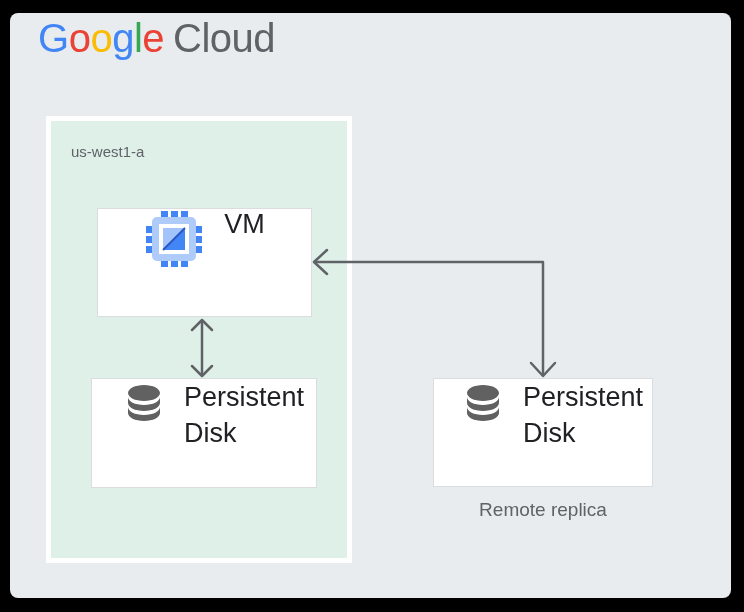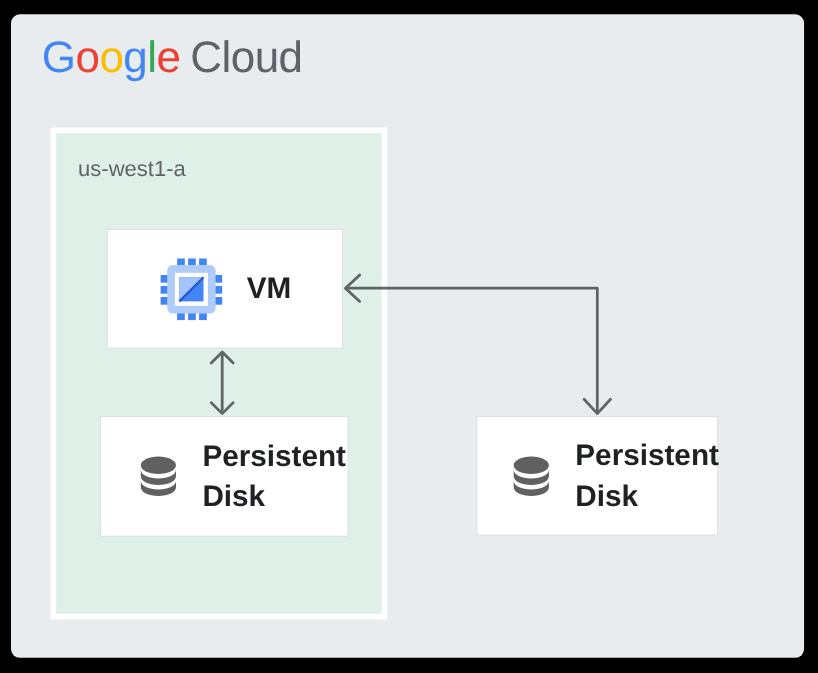--- a/index.html
+++ b/index.html
@@ -17,21 +17,21 @@
   }
   .card {
     position: absolute;
     left: 10px; top: 13px; right: 13px; bottom: 14px;
     background: var(--card_bg, #e8eced);
     border-radius: 8px;
   }
   
   .logo {
     position: absolute;
-    left: 28px; top: 16px;
+    left: 28px; top: 2px;
     font-size: 40px;
     letter-spacing: -0.5px;
     line-height: 1.15;
     white-space: nowrap;
     user-select: none;
   }
   .logo-cloud { margin-left: 9px; }
   
   .zone {
     position: absolute;
@@ -39,33 +39,31 @@
     height: 447px;
     box-sizing: border-box;
     background: var(--zone_fill, #dff0e8);
     border: 5px solid var(--zone_border, #ffffff);
   }
   .zone-a { left: 36px; width: 306px; }
   .zone-b { left: 383px; width: 307px; }
   .zone-label {
     position: absolute;
     left: 20px; top: 22px;
-    font-size: 20px;
+    font-size: 15px;
     color: var(--text_secondary, #5f6368);
   }
   
   .node {
     position: absolute;
     box-sizing: border-box;
     background: var(--node_bg, #ffffff);
     border: 1px solid var(--node_border, #dadce0);
     display: flex;
-    align-items: center;
     justify-content: center;
-    font-weight: bold;
   }
   .vm-node  { left: 87px;  top: 195px; width: 215px; height: 109px; gap: 20px; }
   .disk-node-a { left: 81px;  top: 365px; width: 226px; height: 110px; gap: 16px; }
   .disk-node-b { left: 423px; top: 365px; width: 220px; height: 109px; gap: 16px; }
   .vm-label {
     font-size: 27px;
     color: var(--text_primary, #202124);
   }
   .disk-label {
     font-size: 27px;
@@ -157,15 +155,16 @@
       <span class="disk-label">Persistent Disk</span>
     </div>
 
     <div class="node disk-node-b">
       <svg class="icon-svg" width="48" height="48" viewBox="0 0 24 24" style="color:#616161">
         <path fill="currentColor" d="M12,3C7.58,3 4,4.79 4,7C4,9.21 7.58,11 12,11C16.42,11 20,9.21 20,7C20,4.79 16.42,3 12,3M4,9V12C4,14.21 7.58,16 12,16C16.42,16 20,14.21 20,12V9C20,11.21 16.42,13 12,13C7.58,13 4,11.21 4,9M4,14V17C4,19.21 7.58,21 12,21C16.42,21 20,19.21 20,17V14C20,16.21 16.42,18 12,18C7.58,18 4,16.21 4,14Z"></path>
       </svg>
       <span class="disk-label">Persistent Disk</span>
     </div>
 
+    <div class="replica-caption">Remote replica</div>
 
   </div>
 </div>
 
 </body></html>

